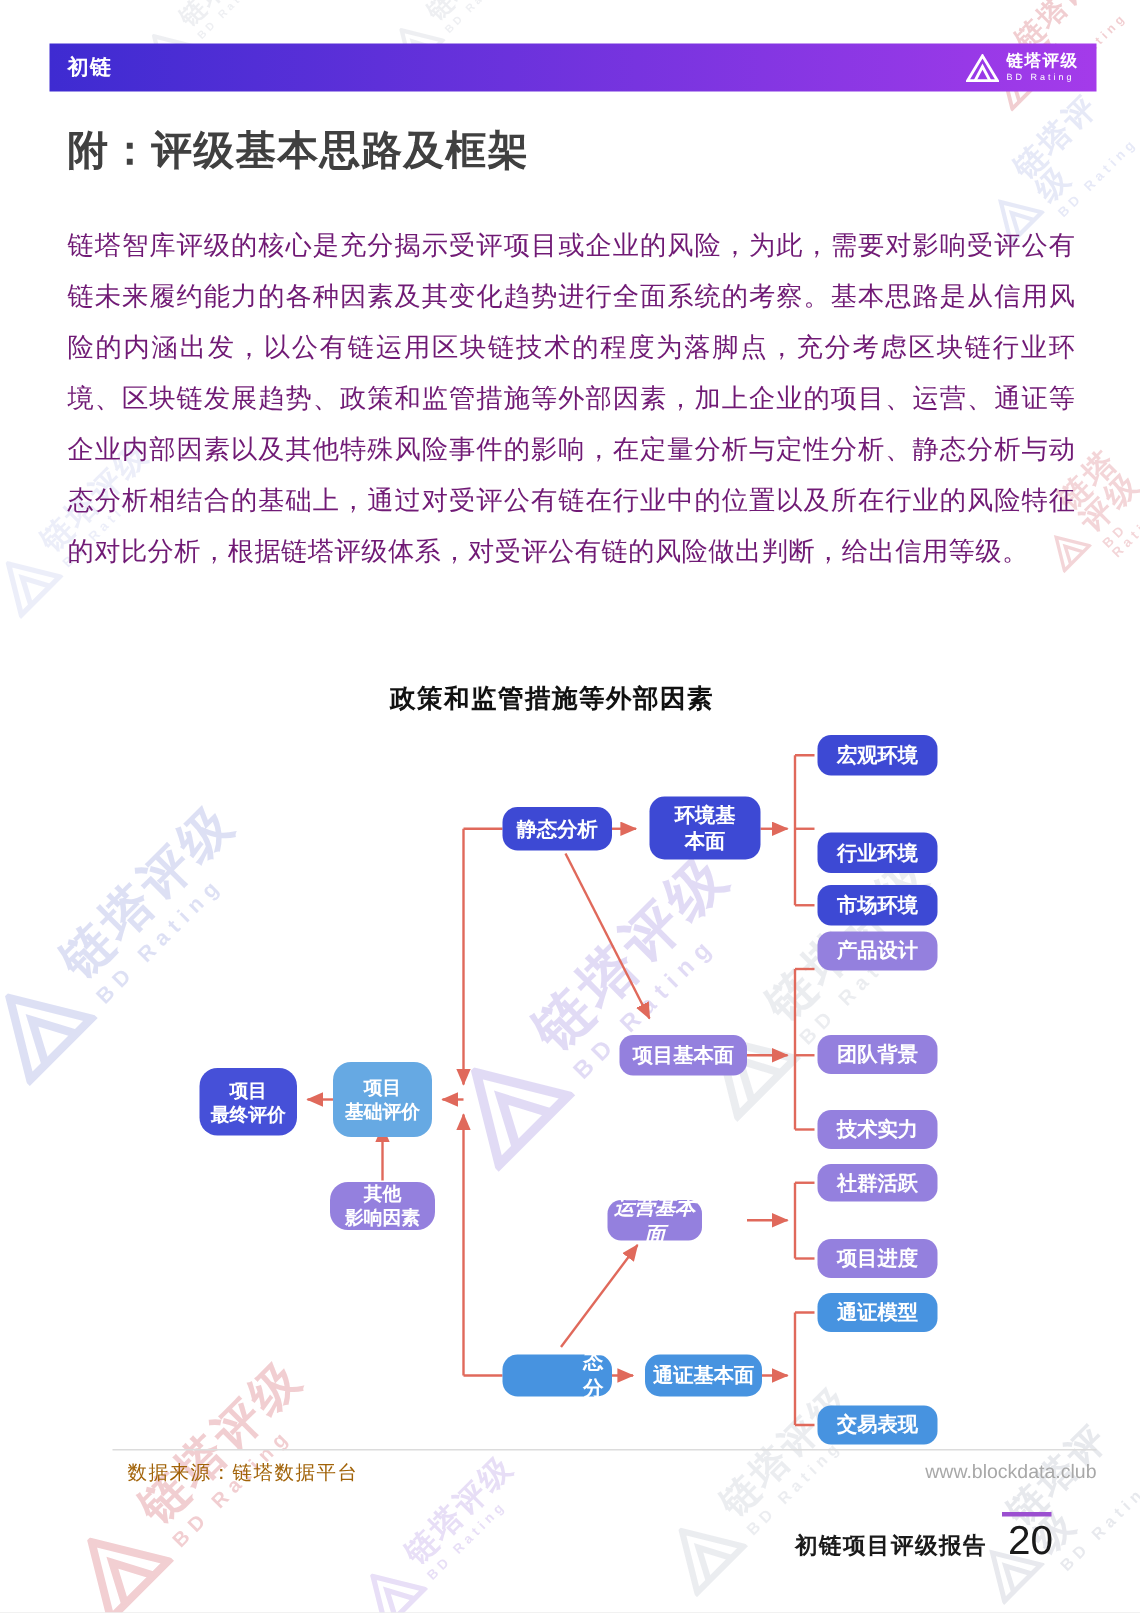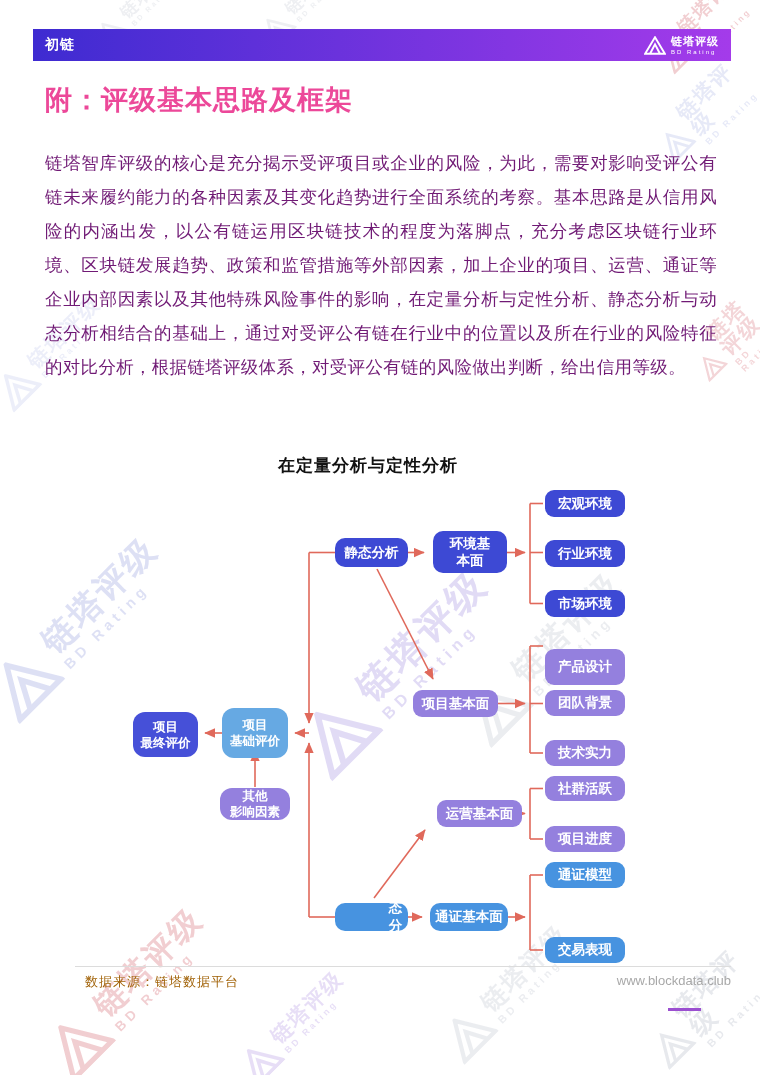--- a/index.html
+++ b/index.html
@@ -17,47 +17,47 @@
   .header-bar{position:absolute;left:33px;top:29px;width:698px;height:26px;
       background:linear-gradient(90deg,#3E2BD1,#A43BEA);
       display:flex;align-items:center;justify-content:space-between;
       padding:16px 12px;box-sizing:border-box;}
   .header-doc{color:#fff;font-weight:bold;font-size:14px;letter-spacing:1px;}
   .header-logo{display:flex;align-items:center;gap:5px;color:#fff;}
   .header-logo svg{width:22px;height:19px;}
   .logo-col{display:flex;flex-direction:column;line-height:1;}
   .logo-cn{font-size:11px;font-weight:bold;letter-spacing:1px;}
   .logo-en{font-size:6px;letter-spacing:2px;margin-top:2px;}
-  .page-title{position:absolute;left:45px;top:82px;font-size:27px;font-weight:bold;color:#ec4899;letter-spacing:1px;}
+  .page-title{position:absolute;left:45px;top:82px;font-size:27px;font-weight:bold;color:#404040;letter-spacing:1px;}
   .body-text{position:absolute;left:45px;top:146px;width:672px;
       font-size:17.5px;line-height:34px;color:#701a75;text-align:justify;letter-spacing:.3px;}
   .diagram-title{position:absolute;left:0;top:454px;width:736px;text-align:center;
       font-size:17px;font-weight:bold;color:#111;letter-spacing:1px;}
   .diagram{position:absolute;left:0;top:485px;width:760px;height:490px;}
   .diagram svg.wires{position:absolute;left:0;top:0;}
   
   .n{position:absolute;display:flex;align-items:center;justify-content:center;
      color:#fff;font-weight:bold;text-align:center;white-space:pre-line;box-sizing:border-box;
      width:80px;height:27px;border-radius:9px;font-size:13.5px;}
   .n.blue{background:#3D49D4;}
   .n.sky{background:#4793E0;}
   .n.purple{background:#9480DE;}
   .n.indigo{background:#4650D8;}
   .n.lightblue{background:#66A9E3;}
   #n-static{left:335px;top:53px;width:73px;height:29px;border-radius:10px;}
   #n-envbase{left:433px;top:46px;width:74px;height:42px;border-radius:10px;line-height:17px;}
   #n-macro{left:545px;top:5px;}
-  #n-industry{left:545px;top:55px;}
+  #n-industry{left:545px;top:70px;}
   #n-market{left:545px;top:105px;}
-  #n-product{left:545px;top:164px;height:36px;text-align:center;}
+  #n-product{left:545px;top:136px;height:26px;text-align:center;}
   #n-projbase{left:413px;top:205px;width:85px;}
   #n-team{left:545px;top:205px;height:26px;}
   #n-tech{left:545px;top:255px;height:26px;}
   #n-community{left:545px;top:291px;height:25px;}
-  #n-opbase{left:437px;top:315px;width:85px;}
+  #n-opbase{left:405px;top:315px;width:63px;font-style:italic;}
   #n-progress{left:545px;top:341px;height:26px;}
   #n-tokenmodel{left:545px;top:377px;height:26px;}
   #n-dynamic{left:335px;top:418px;width:73px;height:28px;border-radius:10px;padding-left:48px;}
   #n-tokenbase{left:430px;top:418px;width:78px;height:28px;border-radius:10px;}
   #n-trading{left:545px;top:452px;height:26px;}
   #n-final{left:133px;top:227px;width:65px;height:45px;border-radius:12px;font-size:12.5px;line-height:16px;}
   #n-basic{left:222px;top:223px;width:66px;height:50px;border-radius:12px;font-size:12.5px;line-height:16px;}
   #n-other{left:220px;top:303px;width:70px;height:32px;border-radius:12px;font-size:12.5px;line-height:16px;}
   
   .footer-divider{position:absolute;left:75px;top:966px;width:656px;height:1px;background:#dcdcdc;}
@@ -218,21 +218,21 @@
         <div class="logo-col">
           <span class="logo-cn">链塔评级</span>
           <span class="logo-en">BD Rating</span>
         </div>
       </div>
     </div>
 
     <div class="page-title">附：评级基本思路及框架</div>
     <div class="body-text">链塔智库评级的核心是充分揭示受评项目或企业的风险，为此，需要对影响受评公有链未来履约能力的各种因素及其变化趋势进行全面系统的考察。基本思路是从信用风险的内涵出发，以公有链运用区块链技术的程度为落脚点，充分考虑区块链行业环境、区块链发展趋势、政策和监管措施等外部因素，加上企业的项目、运营、通证等企业内部因素以及其他特殊风险事件的影响，在定量分析与定性分析、静态分析与动态分析相结合的基础上，通过对受评公有链在行业中的位置以及所在行业的风险特征的对比分析，根据链塔评级体系，对受评公有链的风险做出判断，给出信用等级。</div>
 
-    <div class="diagram-title">在定量分析与定性分析</div>
+    <div class="diagram-title">政策和监管措施等外部因素</div>
 
     <div class="diagram">
       <svg class="wires" width="760" height="490">
         <defs>
           <marker id="arr" markerWidth="9" markerHeight="8" refX="6.5" refY="3" orient="auto">
             <path d="M0,0 L7,3 L0,6 Z" fill="#E0695B"></path>
           </marker>
         </defs>
         <g stroke="#E0695B" stroke-width="1.6" fill="none">
 
@@ -299,15 +299,19 @@
       <div class="n lightblue" id="n-basic">项目
 基础评价</div>
       <div class="n purple" id="n-other">其他
 影响因素</div>
     </div>
 
     <div class="footer-divider"></div>
     <div class="footer-source">数据来源：链塔数据平台</div>
     <div class="footer-site">www.blockdata.club</div>
     <div class="page-accent-line"></div>
+    <div class="page-footer">
+      <span class="report-name">初链项目评级报告</span>
+      <span class="page-number">20</span>
+    </div>
 
   </div>
 </div>
 
 </body></html>

